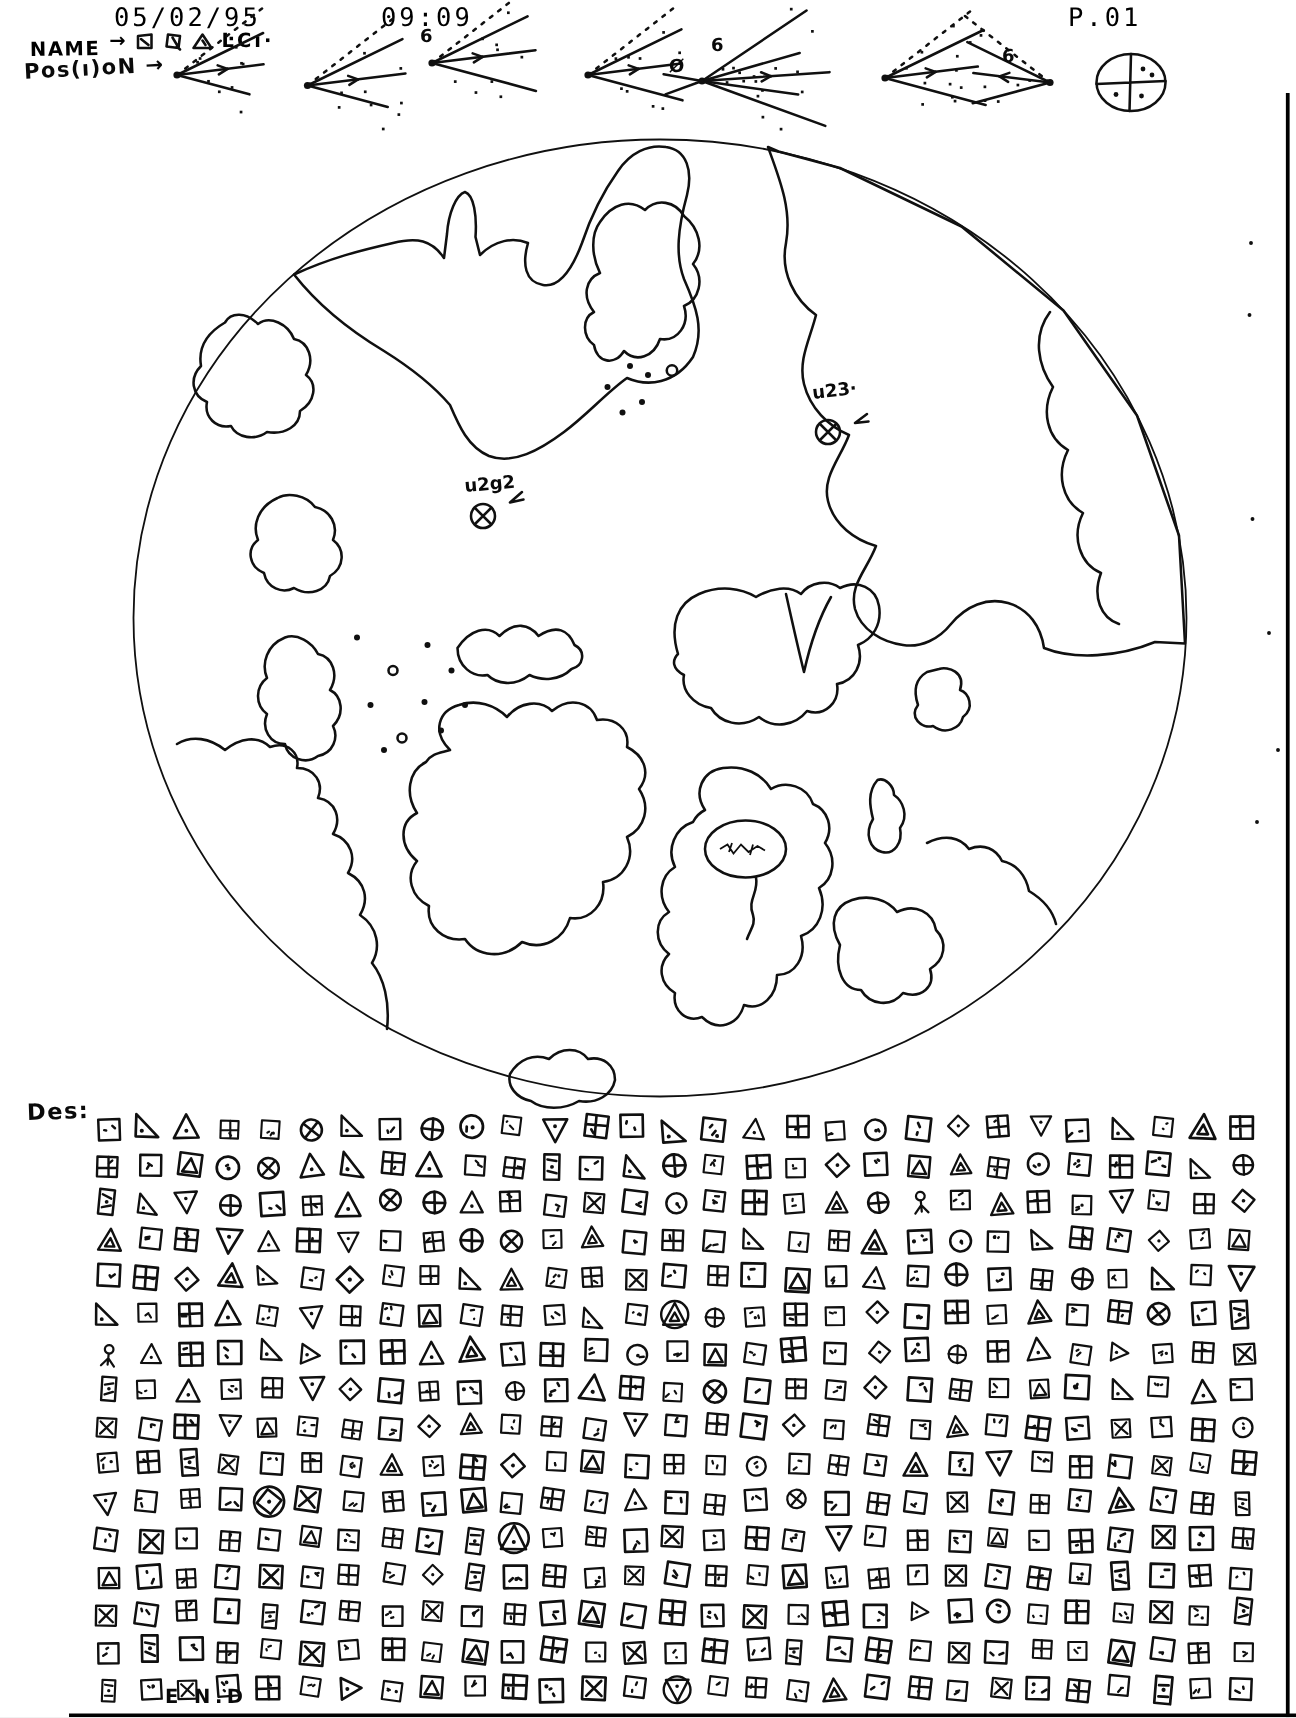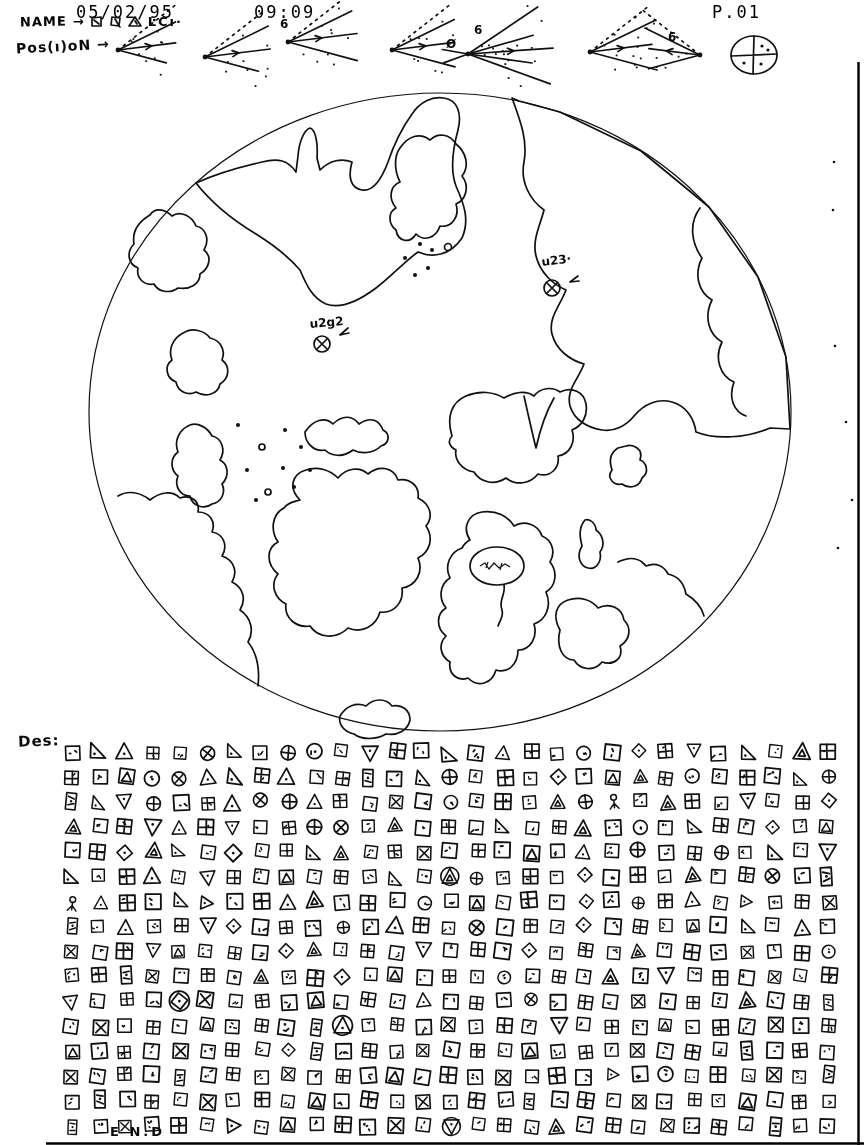--- a/index.html
+++ b/index.html
@@ -2,21 +2,21 @@
 <html><head>
 <meta charset="utf-8">
 <style>
   html,body{margin:0;padding:0;background:#e8e8e8;}
   .page{position:relative;width:864px;height:1145px;background:#ffffff;overflow:hidden;
         font-family:"DejaVu Sans",sans-serif;color:#000;}
   .fax{position:absolute;font-family:"DejaVu Sans Mono",monospace;font-size:17px;
        letter-spacing:2px;color:#000;white-space:pre;}
   .hand{position:absolute;font-family:"DejaVu Sans",sans-serif;font-weight:bold;color:#0a0a0a;}
   .nrow{position:absolute;left:20px;top:14px;display:flex;align-items:center;gap:6px;}
-  .nrow .lbl{font-size:13px;font-weight:bold;letter-spacing:1px;transform:rotate(-1deg);}
+  .nrow .lbl{font-size:13px;font-weight:bold;letter-spacing:1px;transform:rotate(-1deg);margin-top:12px;}
   .nrow .arrow{font-size:13px;font-weight:bold;}
   .nrow svg{display:block;}
   .nrow .sfx{font-size:13px;font-weight:bold;letter-spacing:2px;}
   #ink{position:absolute;left:0;top:0;}
   .ink{stroke:#101010;stroke-width:1.7;fill:none;stroke-linecap:round;stroke-linejoin:round;}
   .thin{stroke:#101010;stroke-width:1.2;fill:none;}
   .annot{font-family:"DejaVu Sans",sans-serif;font-size:12px;font-weight:bold;fill:#0a0a0a;}
 </style>
 </head>
 <body>

